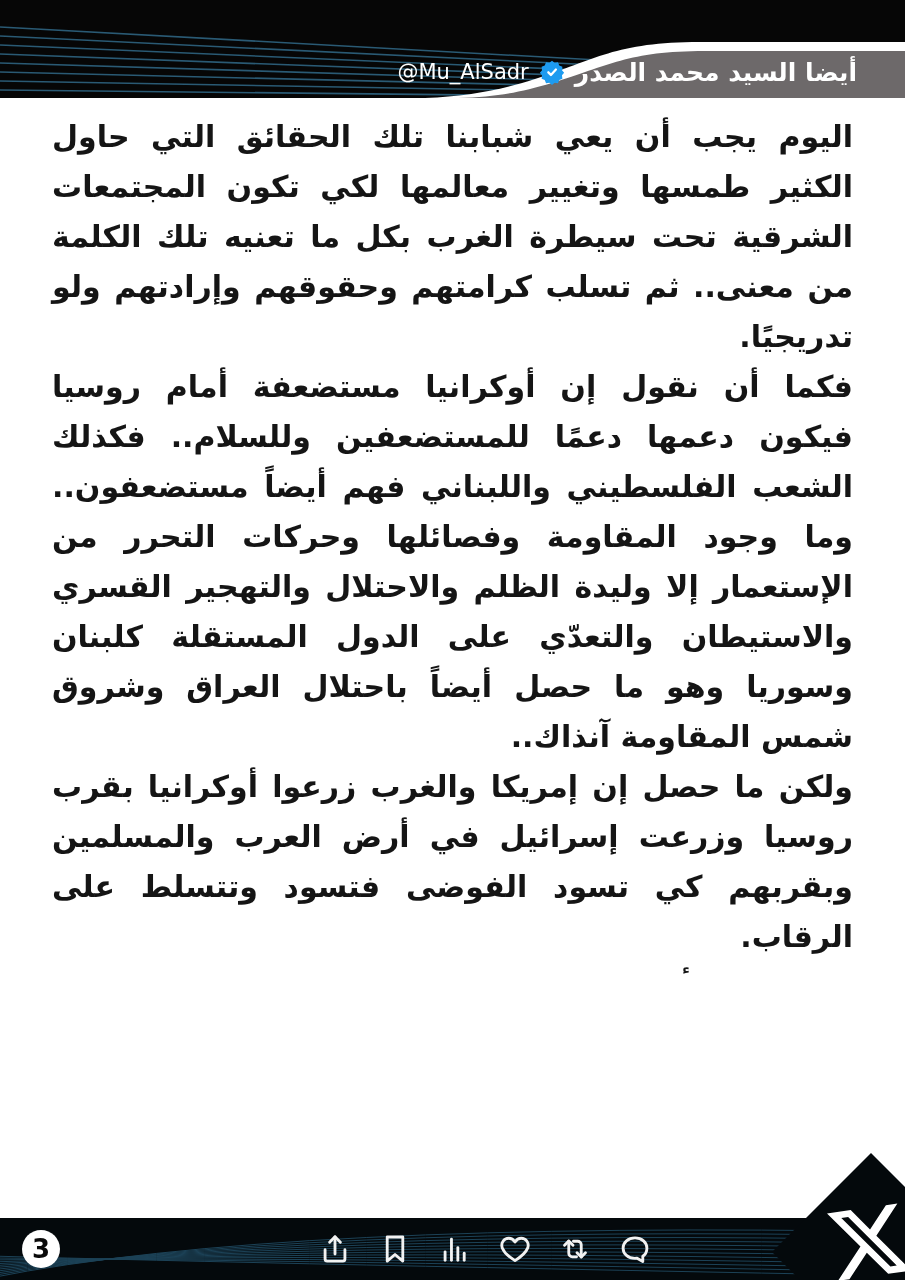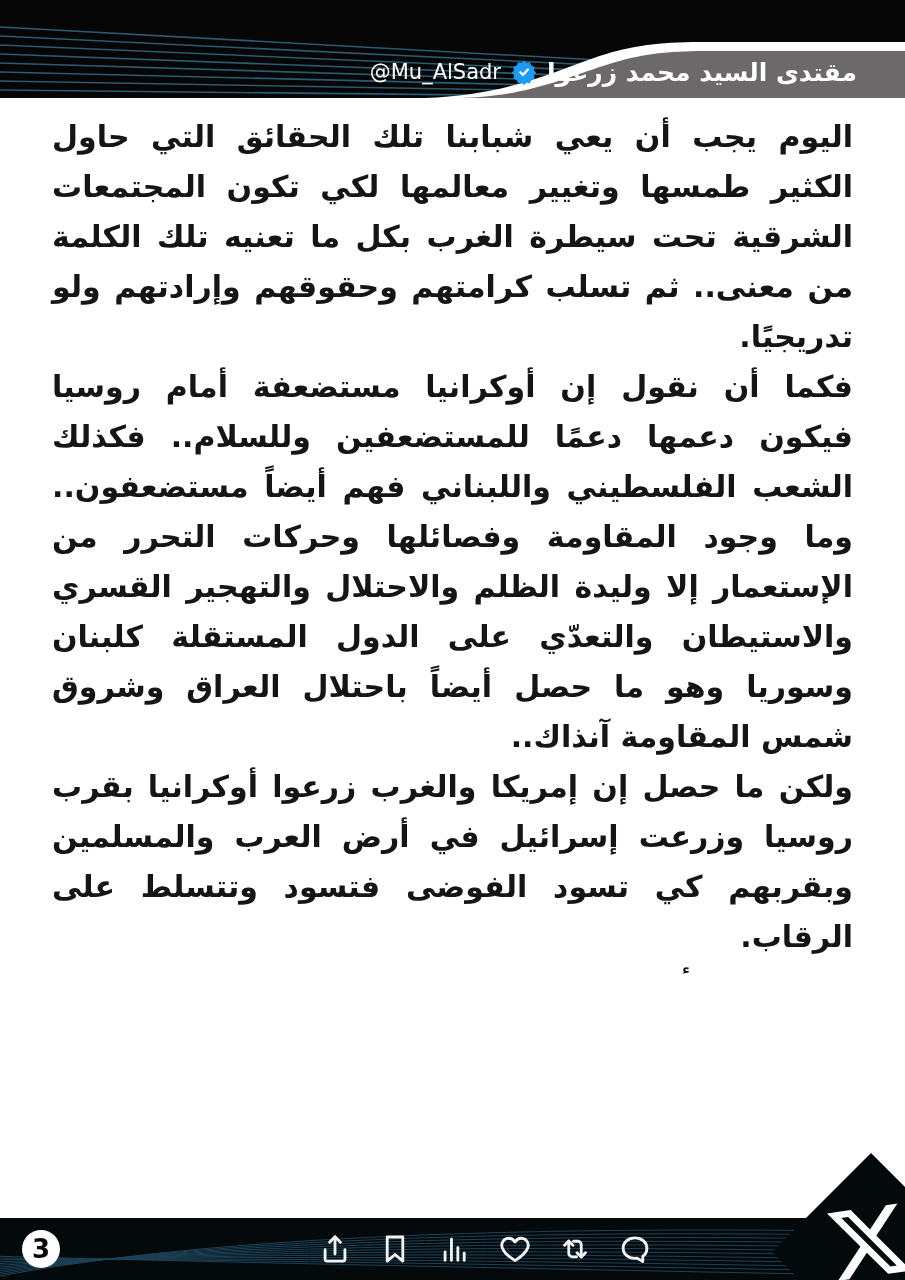--- a/index.html
+++ b/index.html
@@ -53,21 +53,21 @@
         <line x1="0" y1="54" x2="905" y2="88"></line>
         <line x1="0" y1="63" x2="905" y2="91"></line>
         <line x1="0" y1="72" x2="905" y2="94"></line>
         <line x1="0" y1="81" x2="905" y2="97"></line>
         <line x1="0" y1="90" x2="760" y2="98"></line>
       </g>
       <path d="M905,42 L700,42 C615,42 595,60 535,79 C497,91 468,96 425,98 L905,98 Z" fill="#ffffff"></path>
       <path d="M905,51 L705,51 C628,51 608,66 552,83 C518,93 495,97 458,98 L905,98 Z" fill="#6d696a"></path>
     </svg>
     <div class="banner-content">
-      <span class="display-name">مقتدى السيد محمد زرعوا</span>
+      <span class="display-name">أيضا السيد محمد الصدر</span>
       <svg class="badge" viewBox="0 0 24 24">
         <path fill="#1d9bf0" d="M12 1.5l2.4 2 3.1-.4 1.2 2.9 2.9 1.2-.4 3.1 2 2.4-2 2.4.4 3.1-2.9 1.2-1.2 2.9-3.1-.4-2.4 2-2.4-2-3.1.4-1.2-2.9-2.9-1.2.4-3.1-2-2.4 2-2.4-.4-3.1 2.9-1.2 1.2-2.9 3.1.4z"></path>
         <path d="M8.6 12.3l2.4 2.4 4.6-5" fill="none" stroke="#fff" stroke-width="2.1" stroke-linecap="round" stroke-linejoin="round"></path>
       </svg>
       <span class="handle">@Mu_AlSadr</span>
     </div>
   </div>
 
   <div class="post-body">
     <article>

